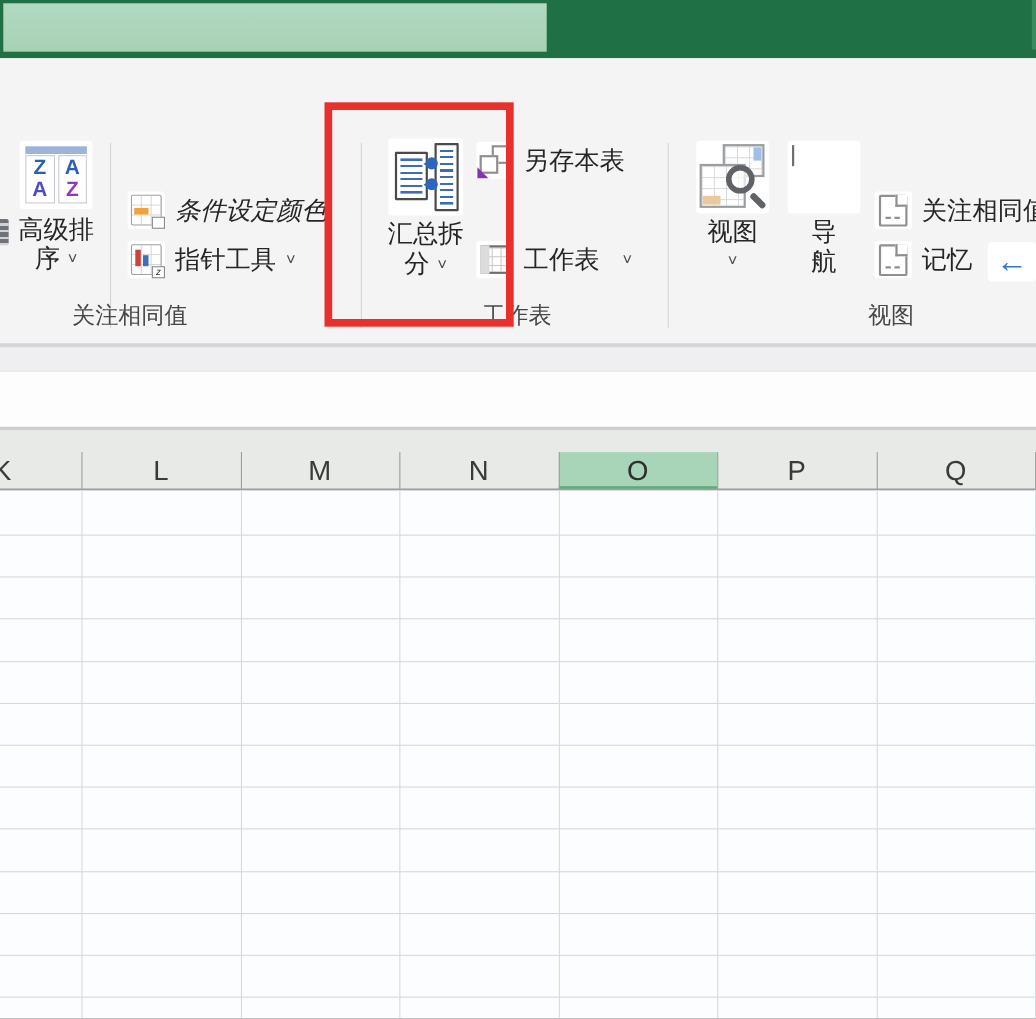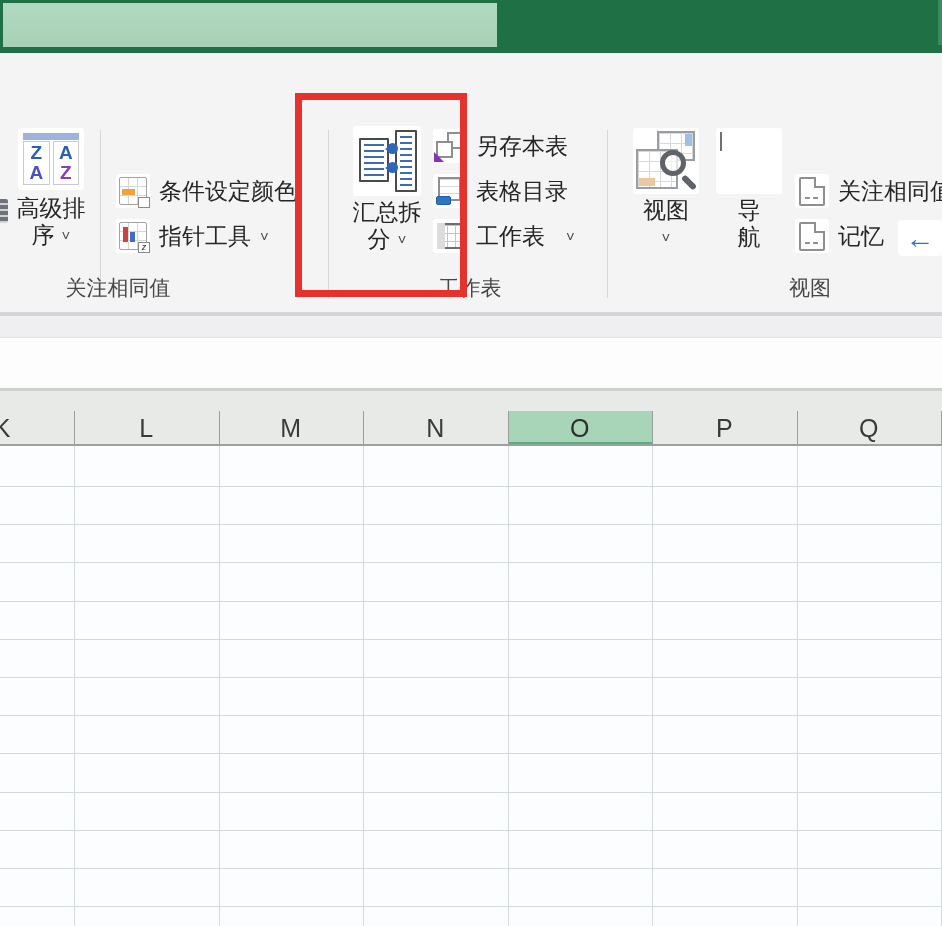--- a/index.html
+++ b/index.html
@@ -162,21 +162,21 @@
         <span class="lbl">高级排</span>
       </div>
     <div class="lblrow">
       <span class="lbl">序</span>
       <span class="chev">˅</span>
     </div>
   </div>
 
   <div class="vsep" style="left:100px;"></div>
 
-  <div class="srow" style="left:116px;top:173px;">
+  <div class="srow" style="left:116px;top:173px;font-style:italic;">
     <span class="tile">
       <span class="mini cond">
           <span class="sub"></span>
         </span>
     </span>
     <span class="lbl">条件设定颜色</span>
   </div>
   <div class="srow" style="left:116px;top:218px;">
     <span class="tile">
       <span class="mini stats">
@@ -213,29 +213,20 @@
 
   <div class="srow" style="left:433px;top:128px;">
     <span class="tile">
       <span class="ic28">
           <span class="pb"></span>
           <span class="pf"></span>
           <span class="pa"></span>
         </span>
     </span>
     <span class="lbl">另存本表</span>
-  </div>
-  <div class="srow" style="left:433px;top:173px;">
-    <span class="tile">
-      <span class="ic28">
-          <span class="tp"></span>
-          <span class="tchip"></span>
-        </span>
-    </span>
-    <span class="lbl">表格目录</span>
   </div>
   <div class="srow" style="left:433px;top:218px;">
     <span class="tile">
       <span class="ic28">
           <span class="wt"></span>
           <span class="wh"></span>
         </span>
     </span>
     <span class="lbl">工作表</span>
     <span class="chev" style="margin-left:12px;">˅</span>

